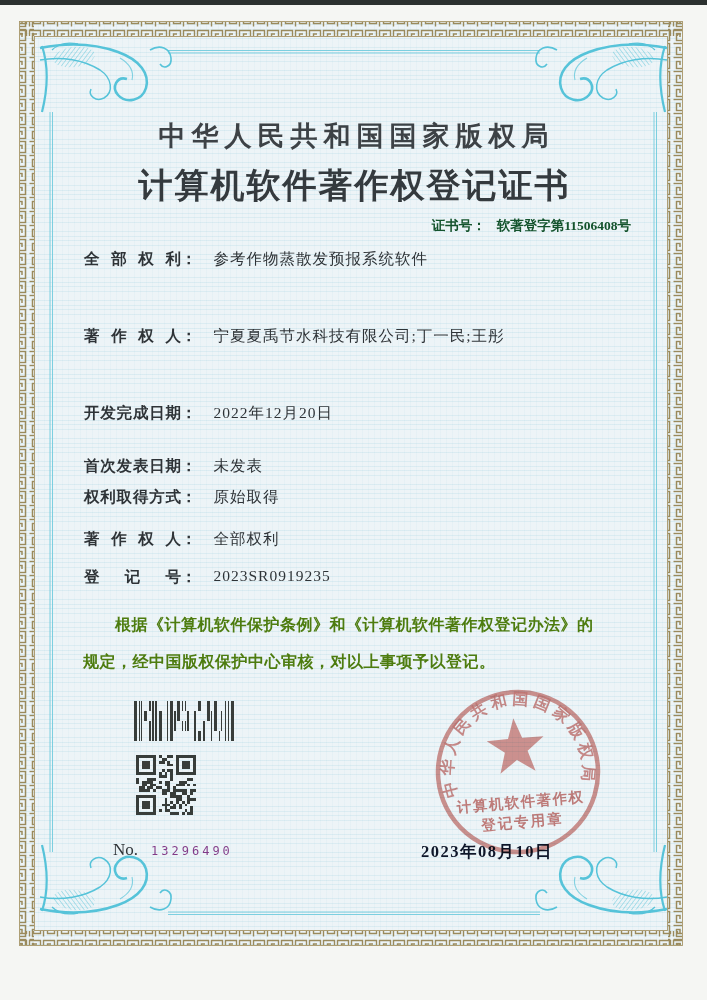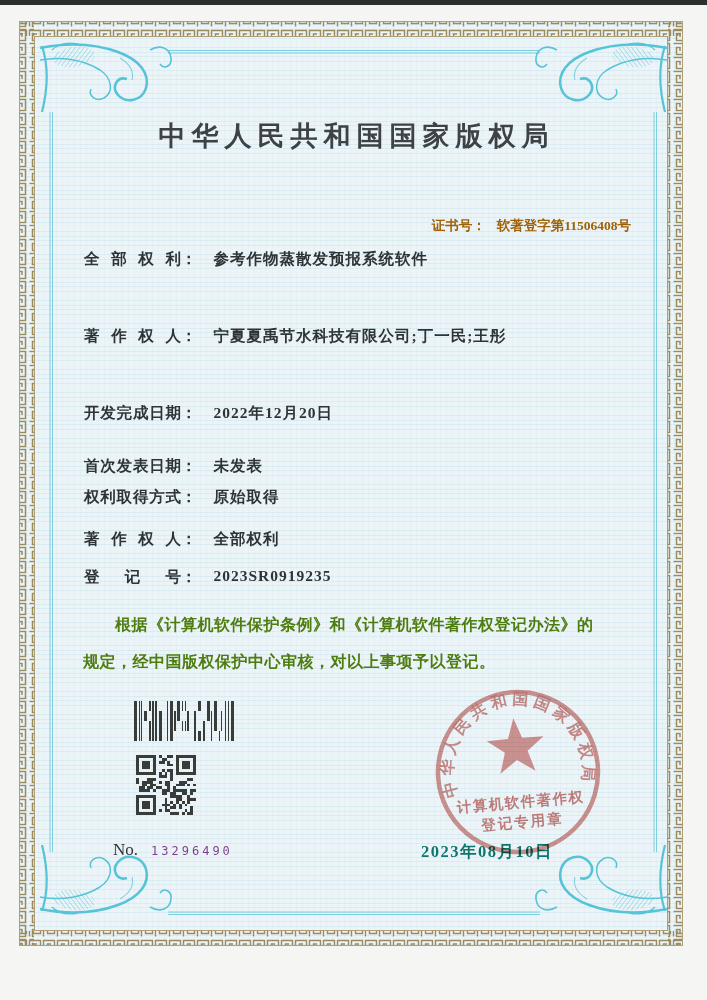--- a/index.html
+++ b/index.html
@@ -20,40 +20,40 @@
   }
   .frame{position:absolute;left:0;top:0;}
   .authority{
     position:absolute;top:118px;left:0;width:707px;text-align:center;
     font-size:27px;font-weight:bold;letter-spacing:6px;color:#3d4246;text-indent:6px;
   }
   .title{
     position:absolute;top:163px;left:0;width:707px;text-align:center;
     font-size:34px;font-weight:bold;letter-spacing:2px;color:#343a3e;text-indent:2px;
   }
-  .certno{position:absolute;top:217px;right:76px;font-size:13.5px;color:#a16207;font-weight:600;}
+  .certno{position:absolute;top:217px;right:76px;font-size:13.5px;color:#14532d;font-weight:600;}
   .certno .lbl{margin-right:11px;}
   .f-row{position:absolute;left:84px;font-size:15.5px;color:#2e3337;}
   .f-row.f0{top:249px;} .f-row.f1{top:326px;} .f-row.f2{top:403px;}
   .f-row.f3{top:456px;} .f-row.f4{top:487px;} .f-row.f5{top:529px;} .f-row.f6{top:567px;}
   .flabel{display:inline-block;width:97px;text-align:justify;text-align-last:justify;font-weight:bold;vertical-align:top;}
   .fcolon{font-weight:bold;margin-right:17px;vertical-align:top;}
-  .fvalue{display:inline-block;vertical-align:top;font-weight:700;letter-spacing:1px;max-width:400px;text-align:center;}
+  .fvalue{display:inline-block;vertical-align:top;font-weight:400;letter-spacing:1px;max-width:400px;text-align:center;}
   .fvalue .v2{display:block;letter-spacing:1px;}
   .statement{position:absolute;left:83px;top:614px;width:552px;font-size:16px;color:#4d7c0f;font-weight:600;letter-spacing:.5px;}
   .statement .line1{text-indent:32px;line-height:21px;margin-bottom:16px;}
   .statement .line2{line-height:21px;}
   #barcode{position:absolute;left:134px;top:701px;}
   #qrcode{position:absolute;left:136px;top:755px;}
   .serial{position:absolute;left:113px;top:840px;font-size:17px;color:#2f3438;}
   .serial .num{
     color:#701a75;font-family:"DejaVu Sans Mono",monospace;
     font-size:12px;letter-spacing:3px;margin-left:13px;opacity:.85;
   }
-  .date{position:absolute;left:421px;top:841px;font-size:16.5px;font-weight:600;letter-spacing:1.5px;color:#0f766e;}
+  .date{position:absolute;left:421px;top:841px;font-size:16.5px;font-weight:600;letter-spacing:1.5px;color:#0f172a;}
   .seal{position:absolute;left:428px;top:686px;mix-blend-mode:multiply;opacity:.85;}
 </style>
 </head>
 <body>
 
 <div class="page">
 
   <div class="scan-strip"></div>
   <div class="texture"></div>
 
@@ -93,20 +93,21 @@
       <path d="M654,112 V852 M656.5,112 V852"></path>
     </g>
 
     <use href="#flr"></use>
     <use href="#flr" transform="translate(707,0) scale(-1,1)"></use>
     <use href="#flr" transform="translate(0,957) scale(1,-1)"></use>
     <use href="#flr" transform="translate(707,957) scale(-1,-1)"></use>
   </svg>
 
   <div class="authority">中华人民共和国国家版权局</div>
+  <div class="title">计算机软件著作权登记证书</div>
 
   <div class="certno">
     <span class="lbl">证书号：</span><span>软著登字第11506408号</span>
   </div>
 
   <div id="fields">
       <div class="f-row f0"><span class="flabel">全部权利</span><span class="fcolon">：</span><span class="fvalue"><span>参考作物蒸散发预报系统软件</span></span></div>
       <div class="f-row f1"><span class="flabel">著作权人</span><span class="fcolon">：</span><span class="fvalue"><span>宁夏夏禹节水科技有限公司;丁一民;王彤</span></span></div>
       <div class="f-row f2"><span class="flabel">开发完成日期</span><span class="fcolon">：</span><span class="fvalue"><span>2022年12月20日</span></span></div>
       <div class="f-row f3"><span class="flabel">首次发表日期</span><span class="fcolon">：</span><span class="fvalue"><span>未发表</span></span></div>

